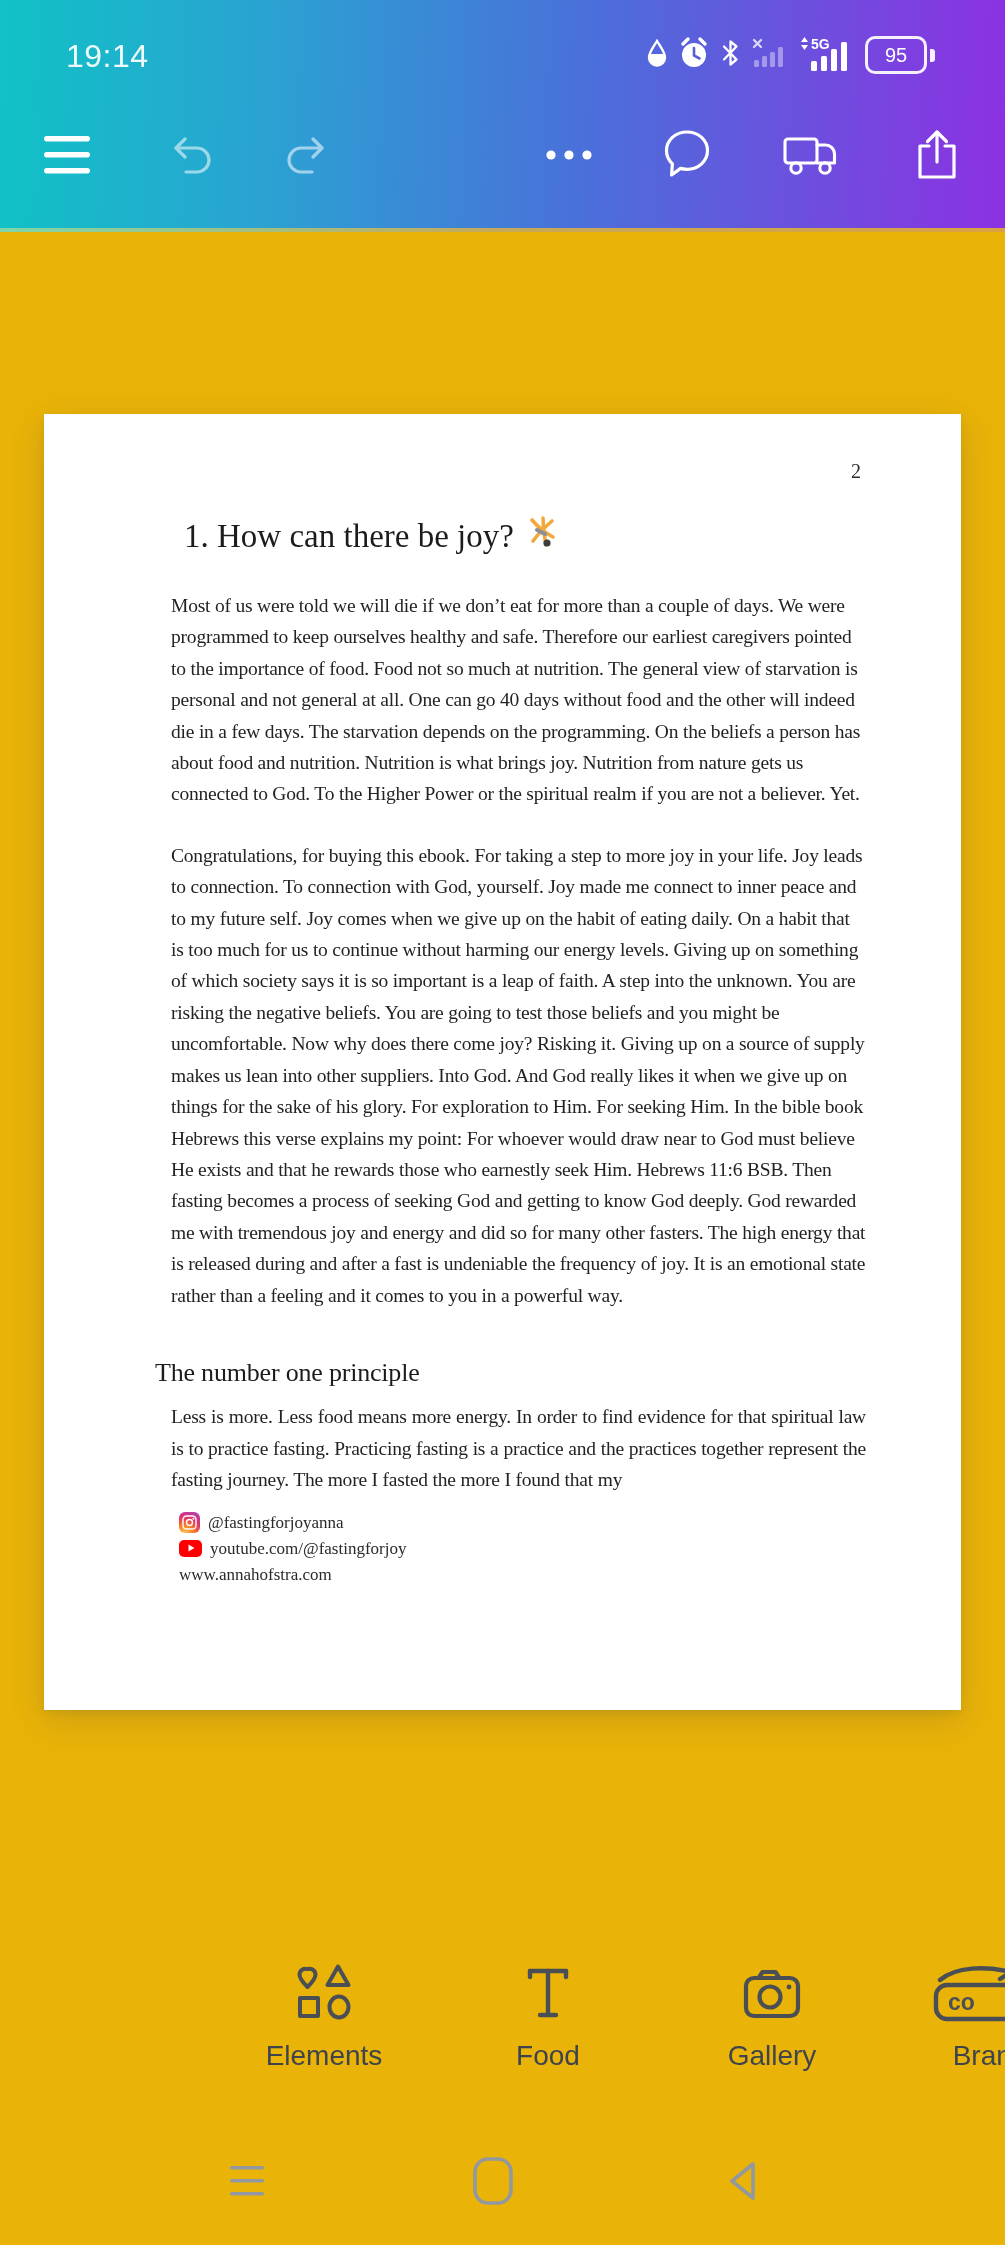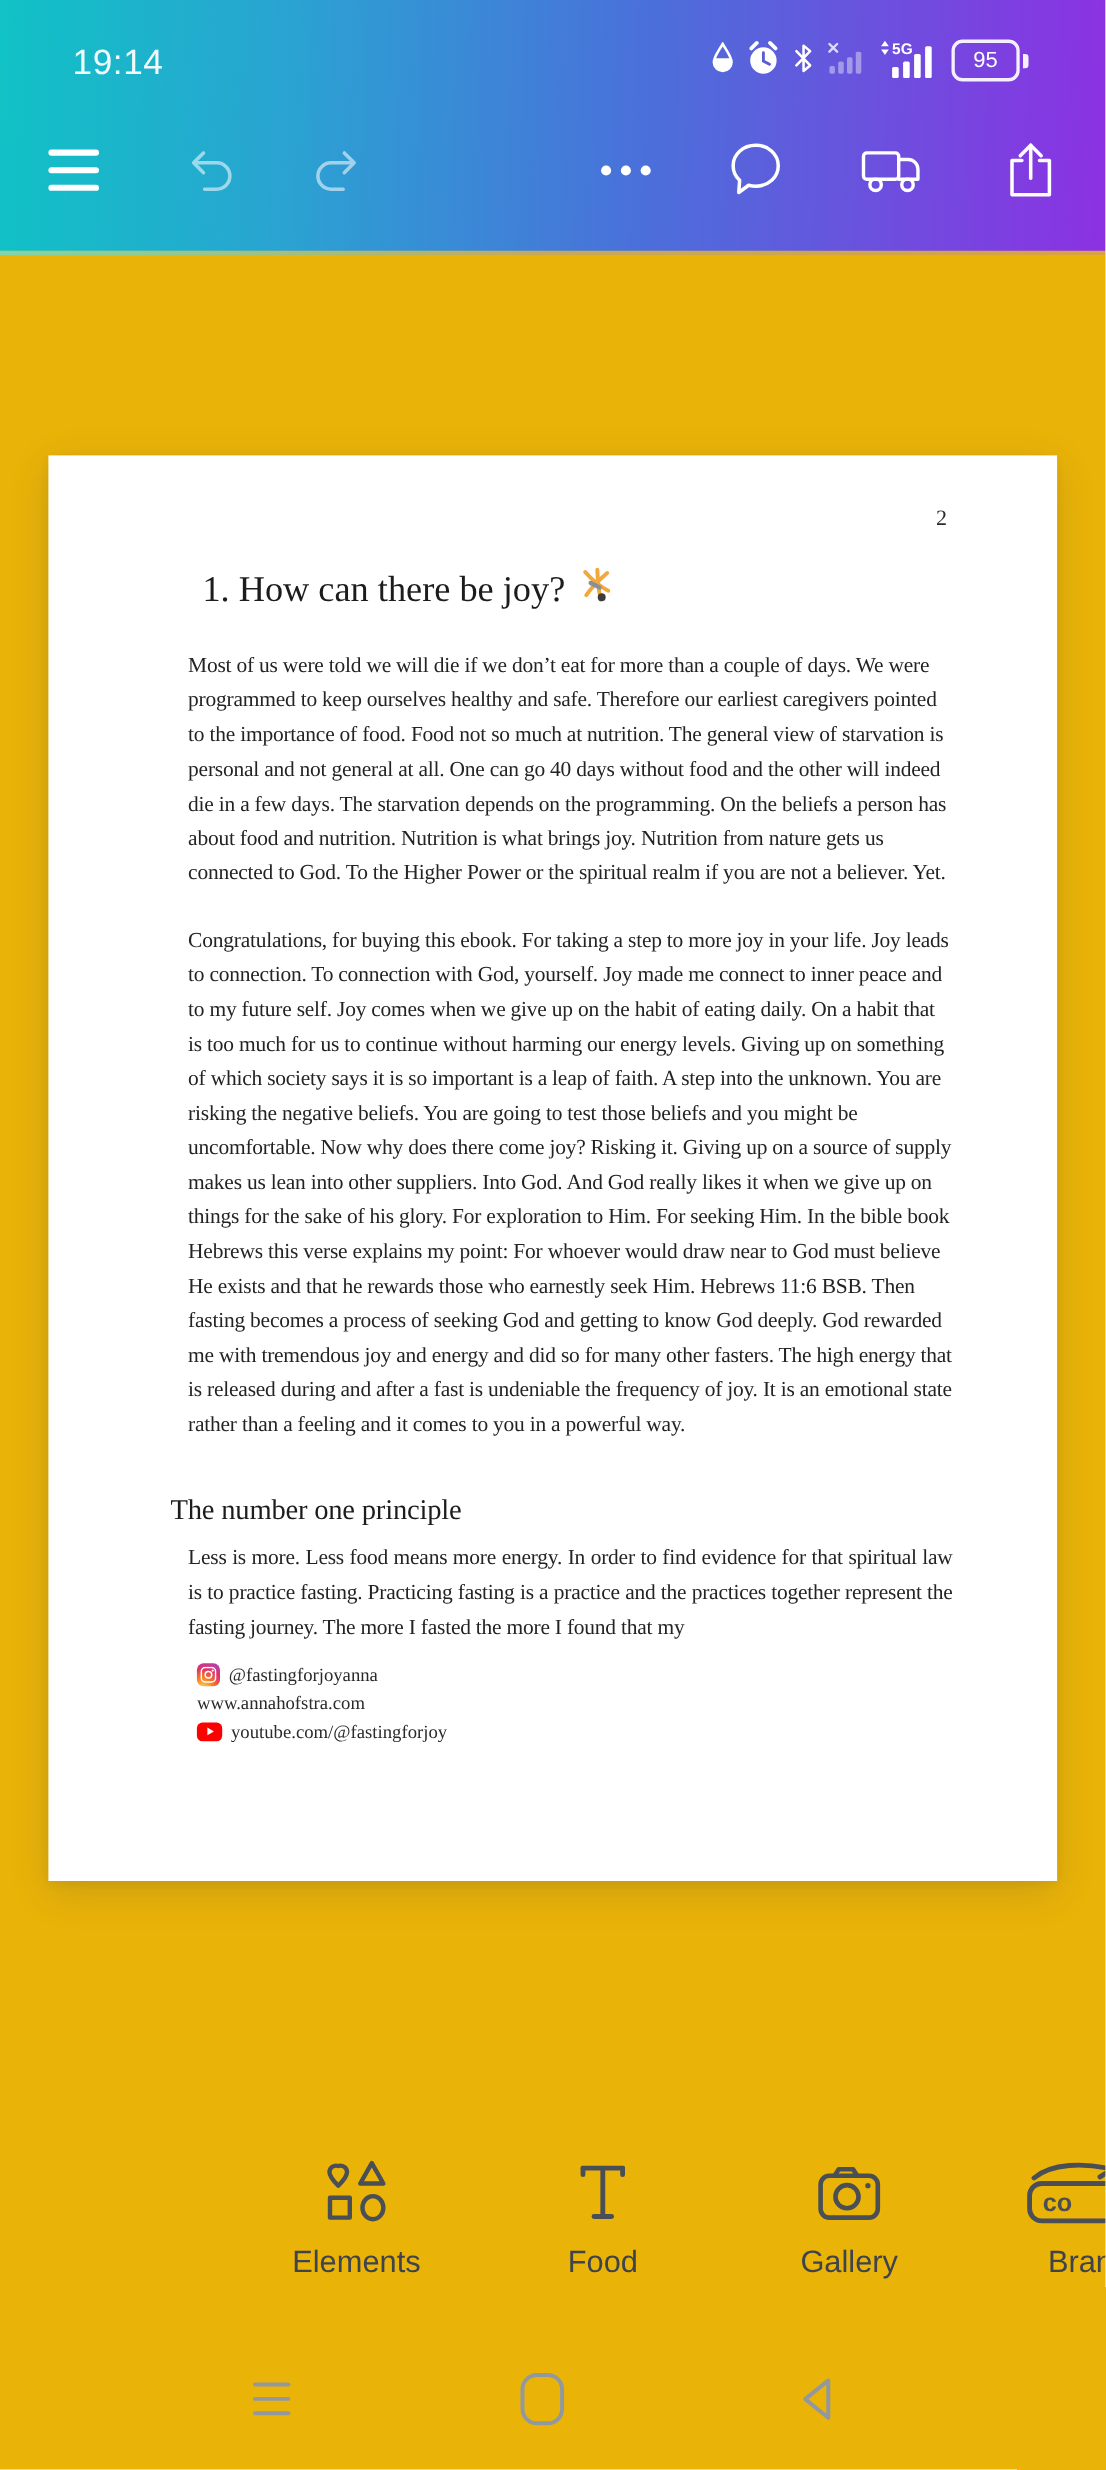--- a/index.html
+++ b/index.html
@@ -238,29 +238,29 @@
           <span class="ig-badge">
             <svg width="15" height="15" viewBox="0 0 15 15">
               <rect x="1" y="1" width="13" height="13" rx="3.6" fill="none" stroke="#fff" stroke-width="1.4"></rect>
               <circle cx="7.5" cy="7.5" r="3" fill="none" stroke="#fff" stroke-width="1.4"></circle>
               <circle cx="11.4" cy="3.7" r="1" fill="#fff"></circle>
             </svg>
           </span>
           <span>@fastingforjoyanna</span>
         </div>
         <div class="social-row">
-          <span>www.annahofstra.com</span>
-        </div>
-        <div class="social-row">
           <span class="yt-badge">
             <svg width="10" height="10" viewBox="0 0 10 10">
                 <path d="M2.5 1.5 L8.5 5 L2.5 8.5 Z" fill="#fff"></path>
               </svg>
           </span>
           <span>youtube.com/@fastingforjoy</span>
+        </div>
+        <div class="social-row">
+          <span>www.annahofstra.com</span>
         </div>
       </div>
     </div>
   </div>
 
 
   <div class="bt-item" style="left:249px">
     <span class="bt-icon">
       <svg width="60" height="62" viewBox="0 0 60 62">
         <g stroke="#4a4e55" stroke-width="4" fill="none" stroke-linejoin="round">

